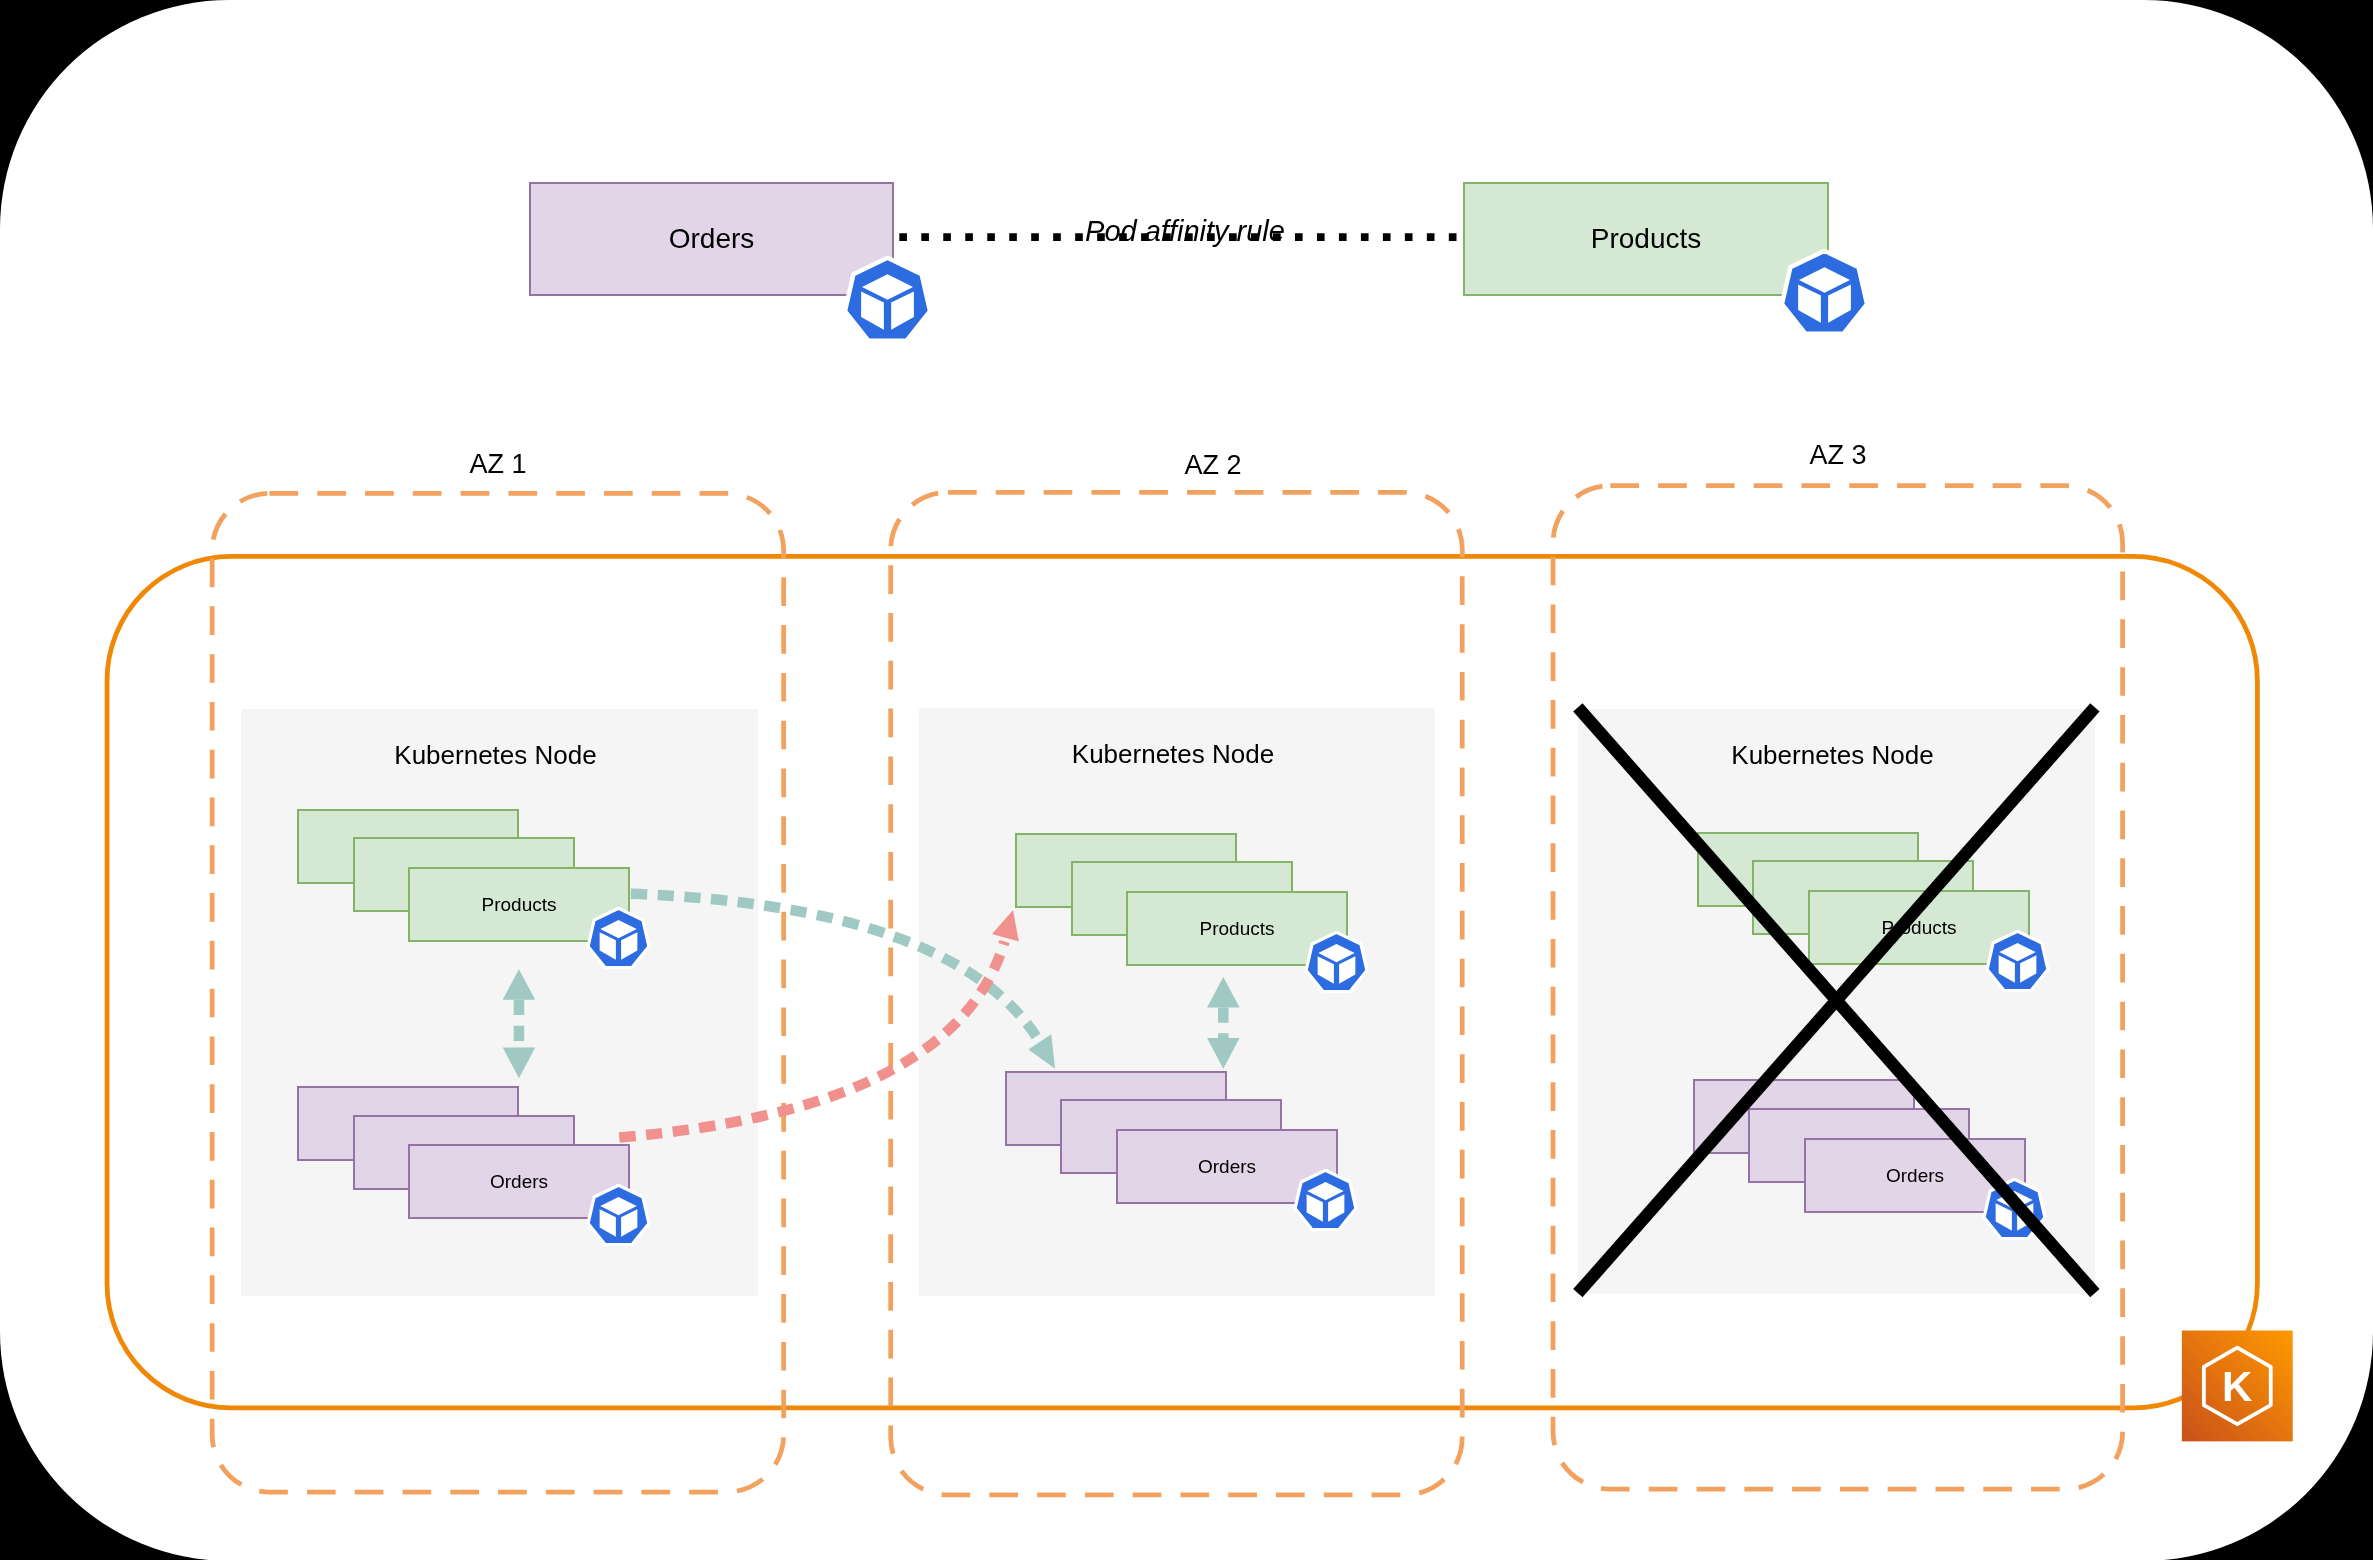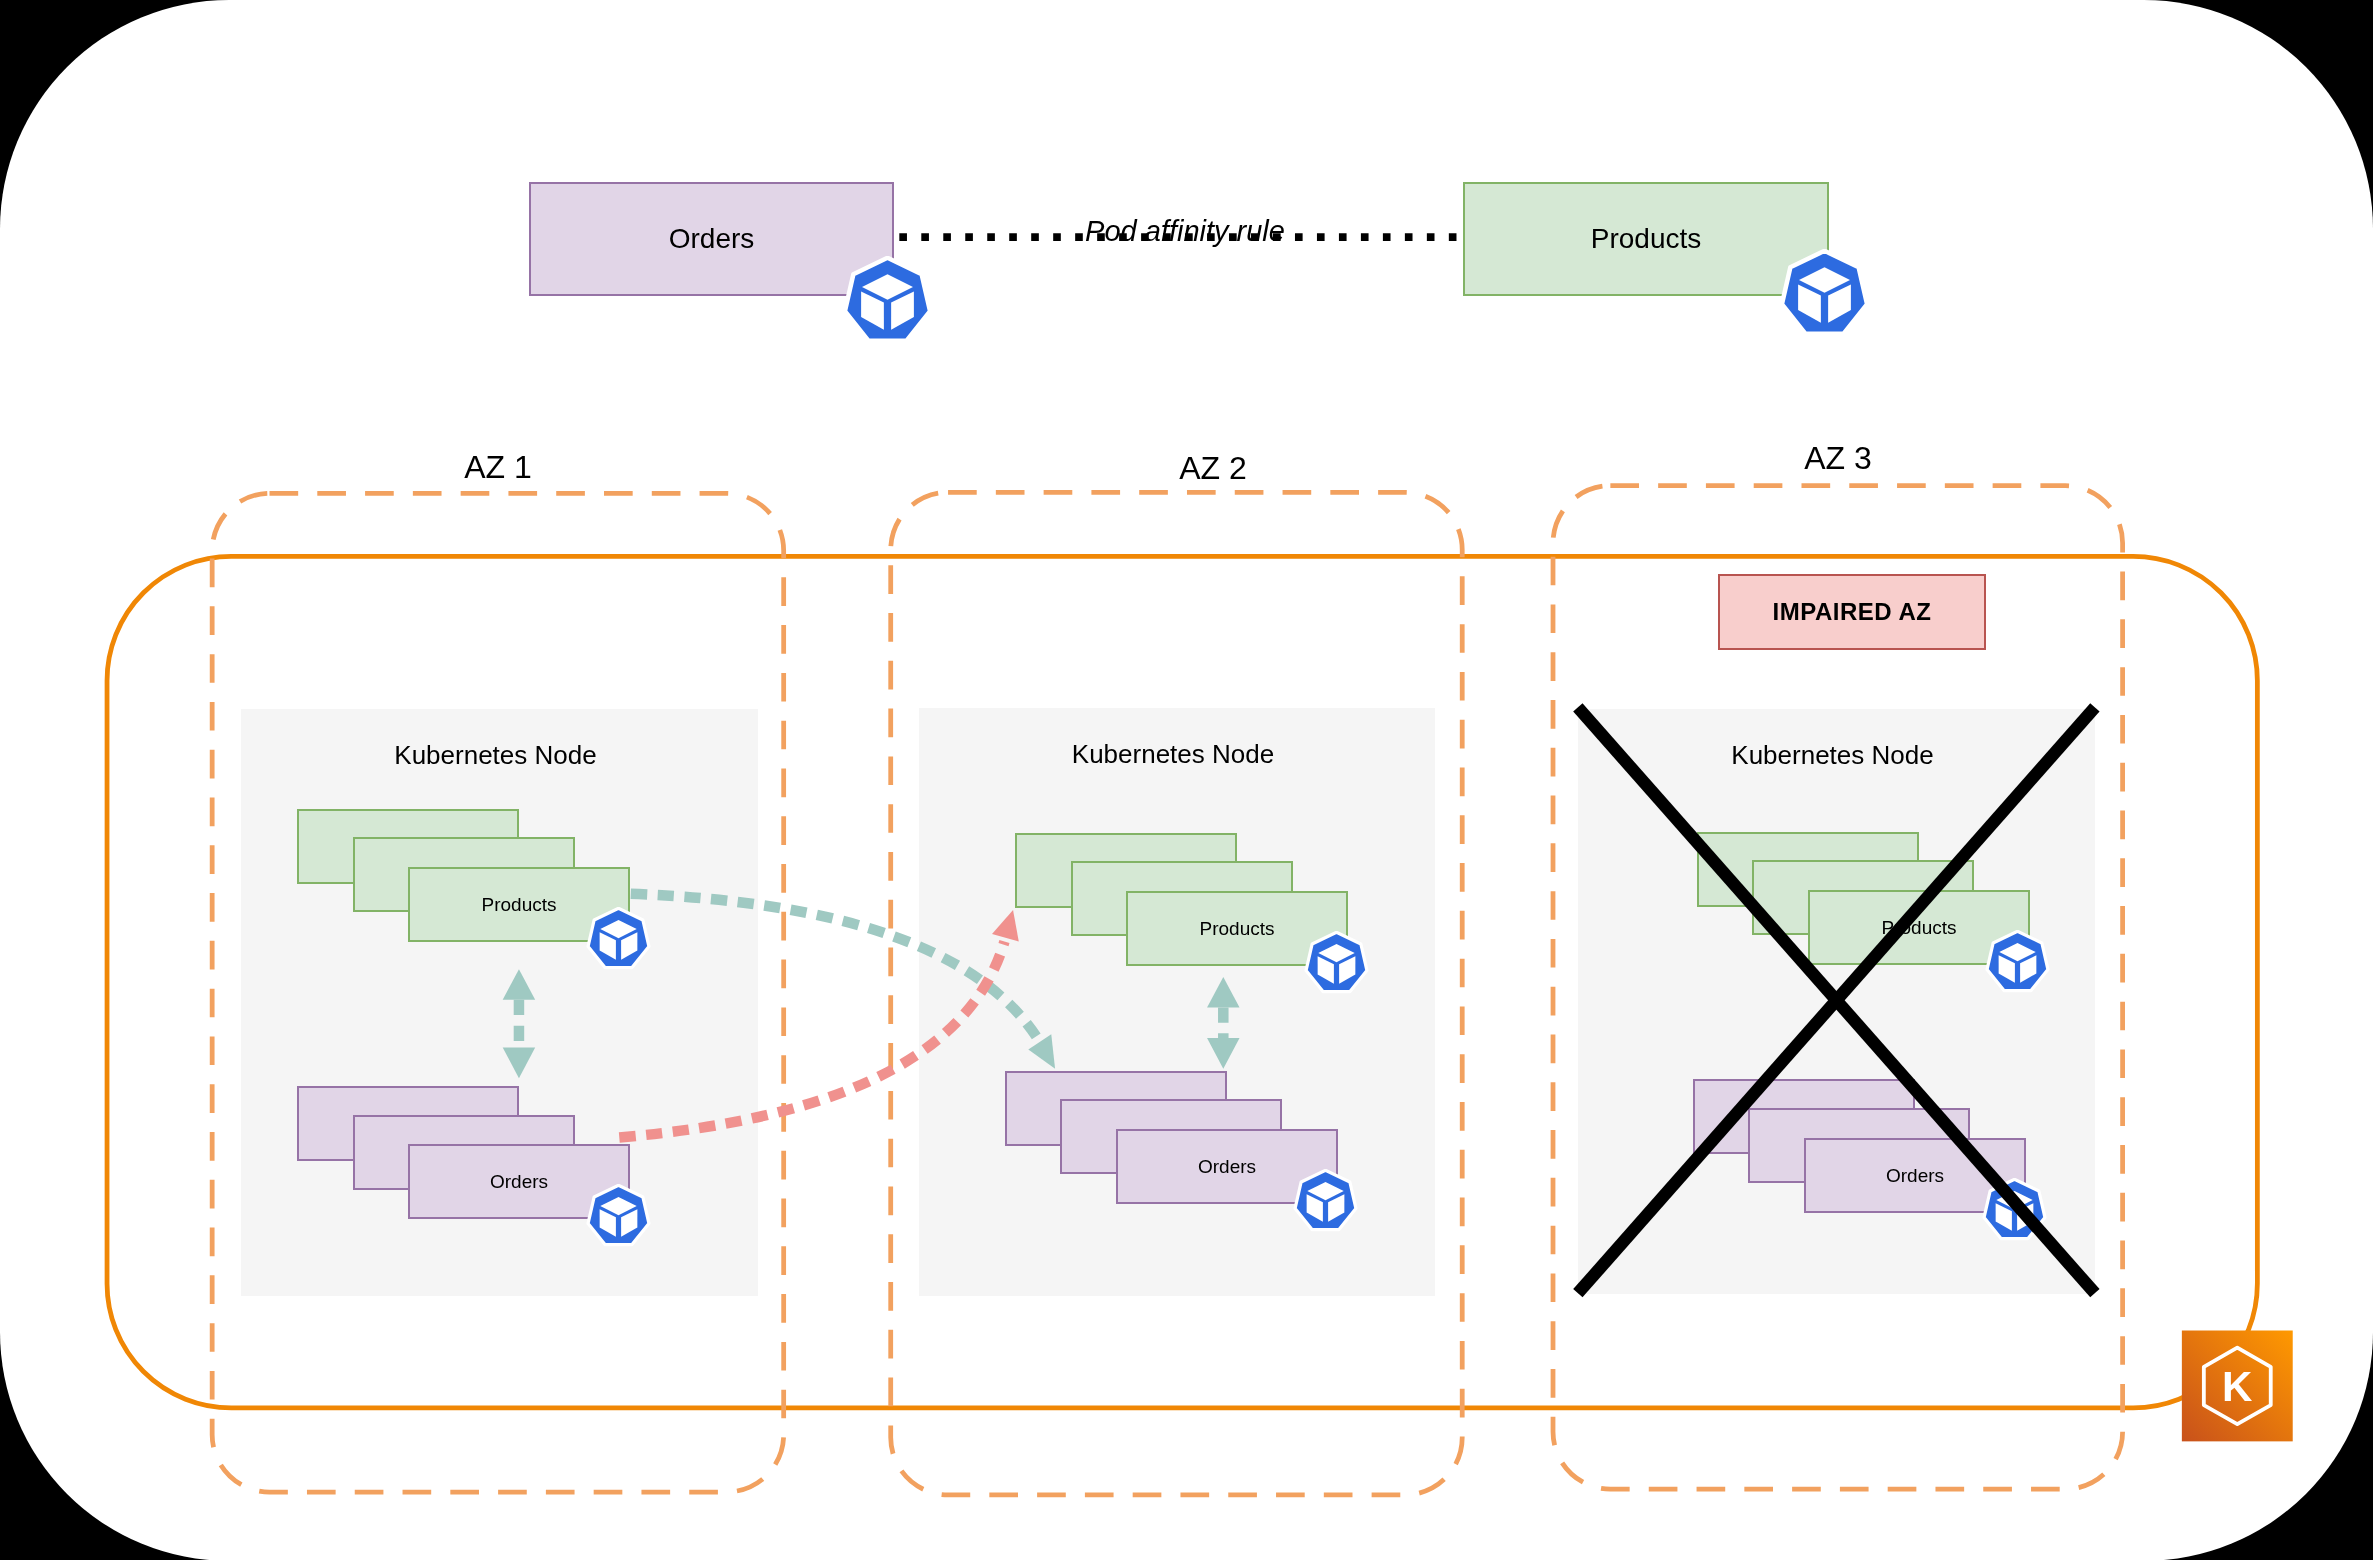--- a/index.html
+++ b/index.html
@@ -5,21 +5,21 @@
   html,body{margin:0;padding:0;background:#000;}
   body{width:2373px;height:1561px;position:relative;font-family:"Liberation Sans",sans-serif;color:#000;}
   .card{position:absolute;left:0;top:0;width:2373px;height:1561px;background:#ffffff;border-radius:229px;overflow:hidden;}
   .abs{position:absolute;box-sizing:border-box;}
   
   .top-box{display:flex;align-items:center;justify-content:center;font-size:28px;}
   .fill-purple{background:#E1D5E7;border:2.9px solid #9673A6;}
   .fill-green{background:#D5E8D4;border:2.9px solid #82B366;}
   .affinity-label{font-style:italic;font-size:29px;font-weight:500;transform:translateX(-50%);white-space:nowrap;margin-top:33px;}
   
-  .az-label{font-size:32px;transform:translateX(-50%);white-space:nowrap;}
+  .az-label{font-size:27px;transform:translateX(-50%);white-space:nowrap;}
   .node{background:#F5F5F5;}
   .node-title{position:absolute;top:31px;left:0;right:8px;text-align:center;font-size:26px;}
   
   .pbox{position:absolute;width:222px;height:75px;border-width:2.4px;border-style:solid;box-sizing:border-box;}
   .pbox.green{background:#D5E8D4;border-color:#82B366;}
   .pbox.purple{background:#E1D5E7;border-color:#9673A6;}
   .pbox .lbl{display:flex;width:100%;height:100%;align-items:center;justify-content:center;font-size:19px;}
   .impaired{background:#F8CECC;border:2.9px solid #B85450;display:flex;align-items:center;justify-content:center;
             font-weight:bold;font-size:24px;letter-spacing:0.5px;}
   .pod-icon{position:absolute;}
@@ -55,23 +55,20 @@
       <use href="#pod-sym"></use>
     </svg>
   <svg class="pod-icon" viewBox="0 0 100 100" style="left:1779px;top:249px;" width="91" height="91">
       <use href="#pod-sym"></use>
     </svg>
 
   <span class="abs az-label" style="left:498px;top:449px;">AZ 1</span>
   <span class="abs az-label" style="left:1177px;top:450px;margin-left:36px;">AZ 2</span>
   <span class="abs az-label" style="left:1838px;top:440px;">AZ 3</span>
 
-  <div class="abs impaired" style="left:1718px;top:574px;width:268px;height:76px;">
-    <span>IMPAIRED AZ</span>
-  </div>
 
   <div class="abs node" style="left:241px;top:709px;width:517px;height:587px;">
     <span class="node-title">Kubernetes Node</span>
   </div>
   <div class="pbox green" style="left:297px;top:809px;"></div>
   <div class="pbox green" style="left:353px;top:837px;"></div>
   <div class="pbox green" style="left:408px;top:867px;">
     <span class="lbl">Products</span>
   </div>
   <div class="pbox purple" style="left:297px;top:1086px;"></div>

